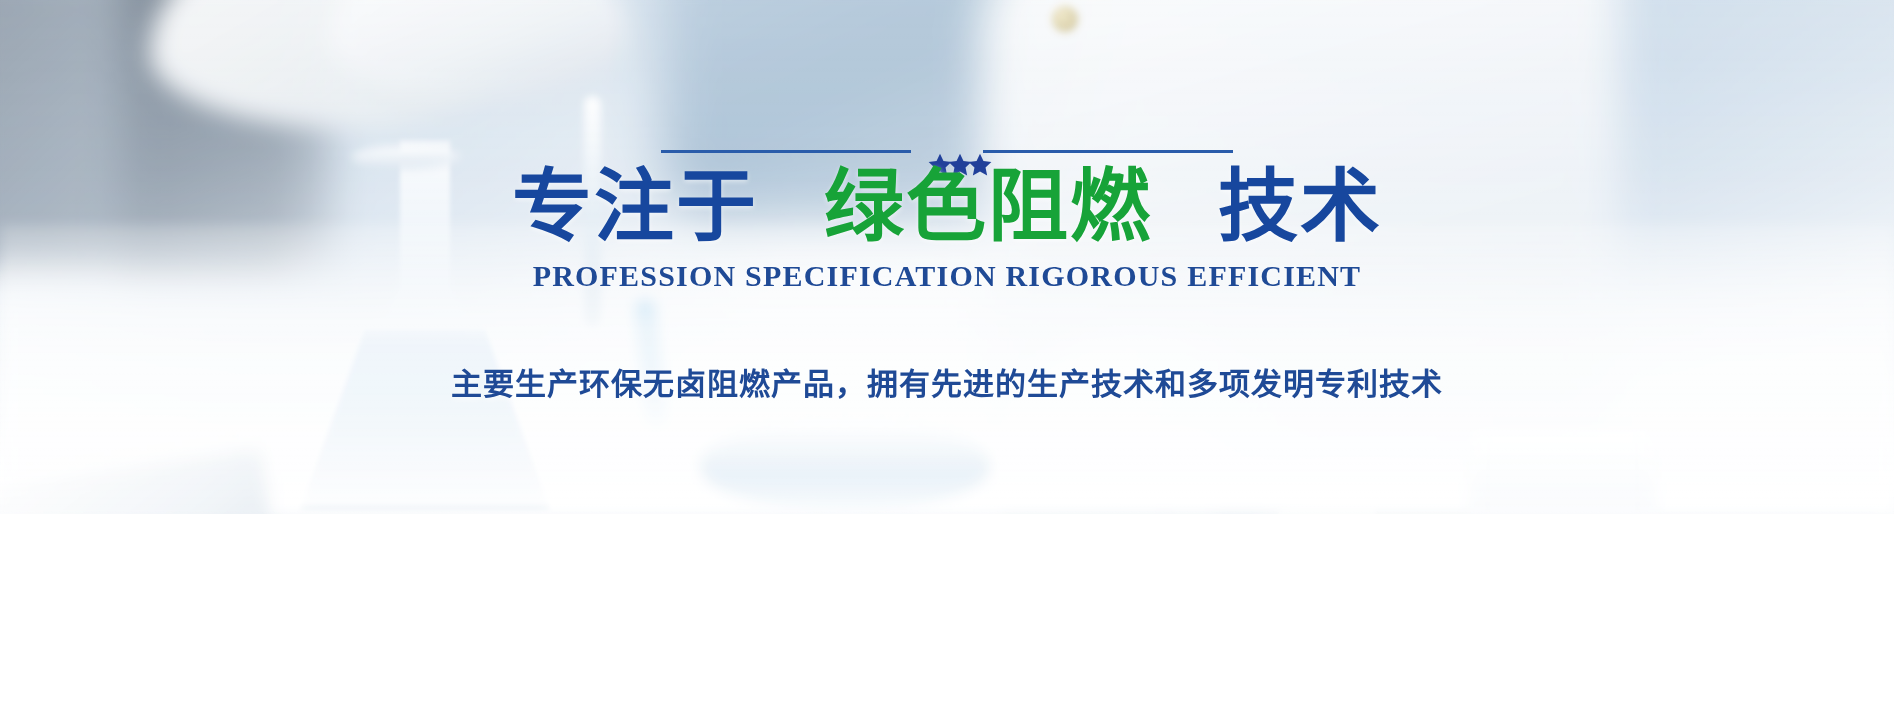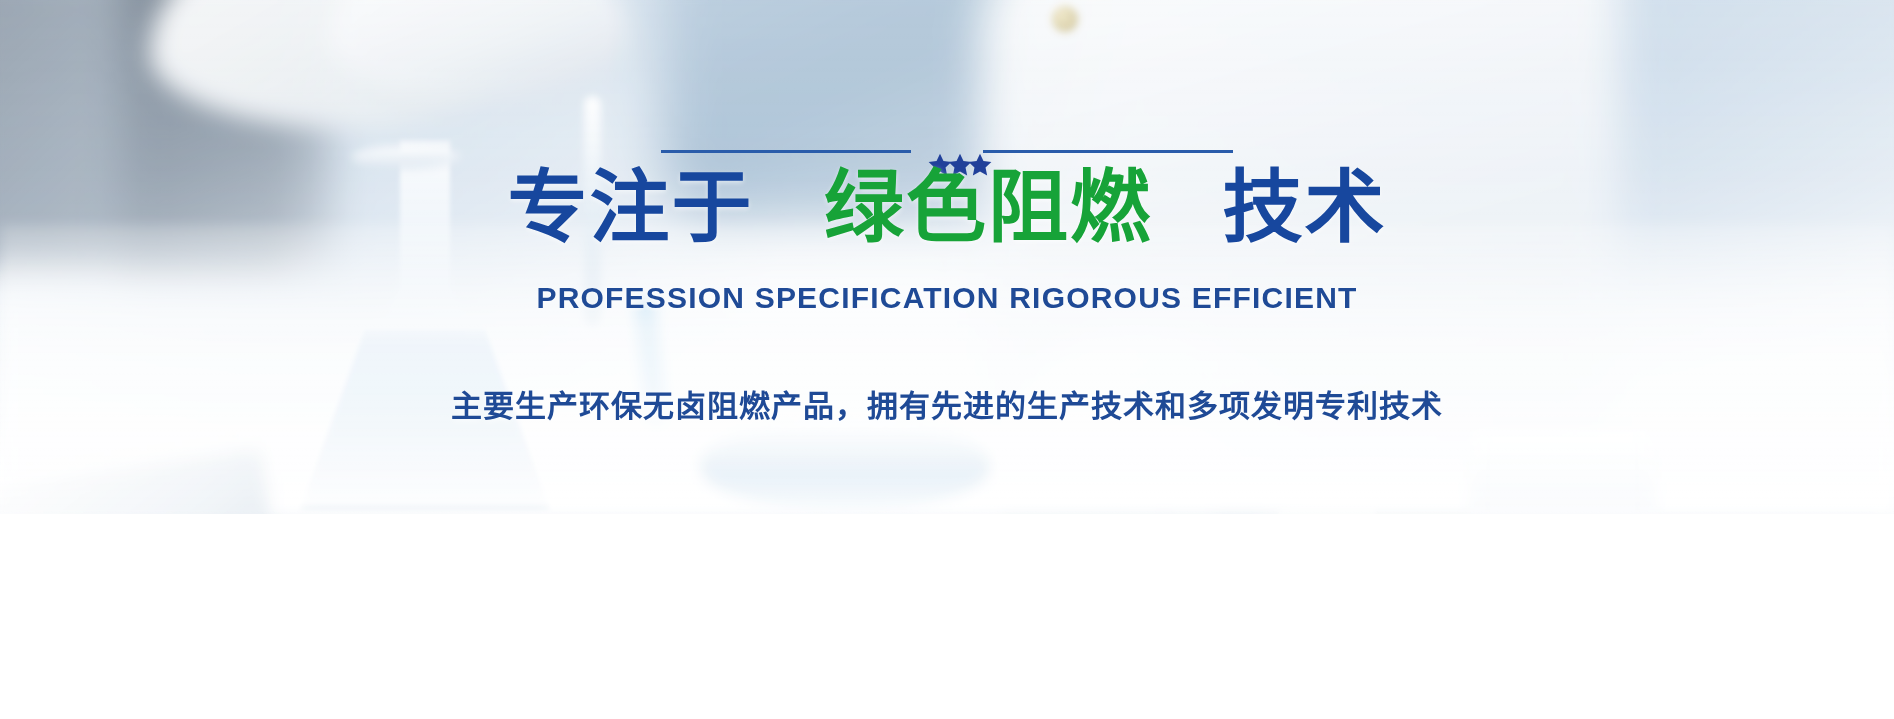--- a/index.html
+++ b/index.html
@@ -6,21 +6,21 @@
   html, body {
     margin: 0;
     padding: 0;
     background: #ffffff;
   }
   #banner {
     position: relative;
     width: 1894px;
     height: 514px;
     overflow: hidden;
-    font-family: Liberation Sans, sans-serif;
+    font-family: Liberation Serif, serif;
     background: #eef3f8;
   }
 
   
   .bg-layer { position: absolute; inset: 0; }
 
   .bg-base {
     background:
       linear-gradient(180deg, #dbe6f0 0%, #e9f0f6 26%, #f4f7fa 52%, #fbfcfd 74%, #ffffff 100%);
   }
@@ -316,21 +316,21 @@
     line-height: 1.02;
     white-space: nowrap;
     margin: 0;
     text-shadow: 0 2px 5px rgba(255,255,255,0.55);
   }
   .hl-blue { color: #17479e; }
   .hl-green { color: #17a338; }
   .hl-gap { display: inline-block; width: 22px; }
 
   .subtitle {
-    margin-top: 32px;
+    margin-top: 10px;
     font-size: 30px;
     font-weight: 700;
     letter-spacing: 1.2px;
     color: #1f4a96;
     white-space: nowrap;
     text-shadow: 0 1px 4px rgba(255,255,255,0.6);
   }
 
   .tagline {
     margin-top: 66px;

